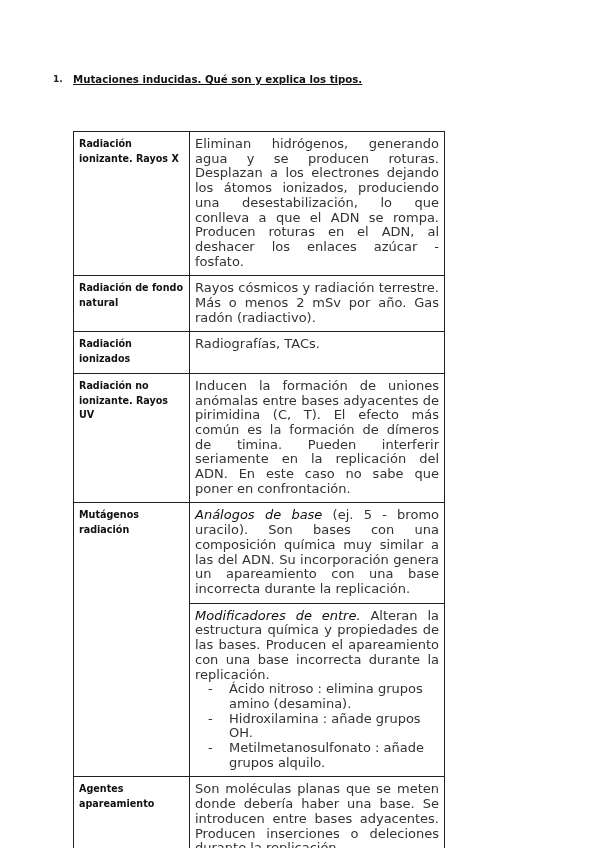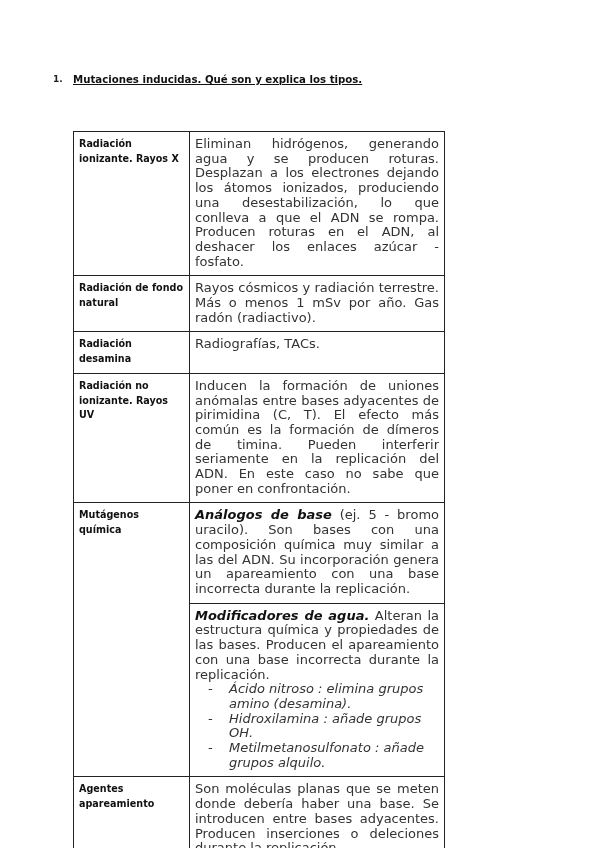--- a/index.html
+++ b/index.html
@@ -17,58 +17,58 @@
     table {
       position: absolute; left: 73px; top: 131px; width: 372px;
       border-collapse: collapse; table-layout: fixed;
     }
     td {
       border: 1.3px solid #222; vertical-align: top;
       padding: 5px 5px 6px 5px; font-size: 13px; line-height: 14.7px;
     }
     td.label { width: 105px; font-weight: bold; color: #111; font-size: 9.6px; }
     td.desc { text-align: justify; color: #333; }
-    .bi { font-weight: bold; font-style: italic; color: #111; }
-    ul { margin: 0; padding: 0; list-style: none; font-style: italic; }
+    .bi { font-weight: normal; font-style: italic; color: #111; }
+    ul { margin: 0; padding: 0; list-style: none; }
     ul li { position: relative; padding-left: 34px; text-align: left; }
     ul li::before { content: "-"; position: absolute; left: 13px; }
   </style>
 </head>
 <body>
 
 <div class="heading">
   <span class="num">1.</span>
   <div class="title">Mutaciones inducidas. Qué son y explica los tipos.</div>
 </div>
 
 <table>
   <tbody>
       <tr>
     <td class="label">Radiación ionizante. Rayos X</td>
     <td class="desc">Eliminan hidrógenos, generando agua y se producen roturas. Desplazan a los electrones dejando los átomos ionizados, produciendo una desestabilización, lo que conlleva a que el ADN se rompa. Producen roturas en el ADN, al deshacer los enlaces azúcar - fosfato.</td>
   </tr>
   <tr>
     <td class="label">Radiación de fondo natural</td>
-    <td class="desc">Rayos cósmicos y radiación terrestre. Más o menos 1 mSv por año. Gas radón (radiactivo).</td>
+    <td class="desc">Rayos cósmicos y radiación terrestre. Más o menos 2 mSv por año. Gas radón (radiactivo).</td>
   </tr>
   <tr>
-    <td class="label">Radiación desamina</td>
+    <td class="label">Radiación ionizados</td>
     <td class="desc">Radiografías, TACs.</td>
   </tr>
   <tr>
     <td class="label">Radiación no ionizante. Rayos UV</td>
     <td class="desc">Inducen la formación de uniones anómalas entre bases adyacentes de pirimidina (C, T). El efecto más común es la formación de dímeros de timina. Pueden interferir seriamente en la replicación del ADN. En este caso no sabe que poner en confrontación.</td>
   </tr>
   <tr>
-    <td class="label" rowspan="2">Mutágenos química</td>
+    <td class="label" rowspan="2">Mutágenos radiación</td>
     <td class="desc"><span class="bi">Análogos de base</span><span> (ej. 5 - bromo uracilo). Son bases con una composición química muy similar a las del ADN. Su incorporación genera un apareamiento con una base incorrecta durante la replicación.</span></td>
   </tr>
   <tr>
     <td class="desc">
-      <span class="bi">Modificadores de agua.</span><span> Alteran la estructura química y propiedades de las bases. Producen el apareamiento con una base incorrecta durante la replicación.</span>
+      <span class="bi">Modificadores de entre.</span><span> Alteran la estructura química y propiedades de las bases. Producen el apareamiento con una base incorrecta durante la replicación.</span>
       <ul>
         <li>Ácido nitroso : elimina grupos amino (desamina).</li>
         <li>Hidroxilamina : añade grupos OH.</li>
         <li>Metilmetanosulfonato : añade grupos alquilo.</li>
       </ul>
     </td>
   </tr>
   <tr>
     <td class="label">Agentes apareamiento</td>
     <td class="desc">Son moléculas planas que se meten donde debería haber una base. Se introducen entre bases adyacentes. Producen inserciones o deleciones durante la replicación.</td>

